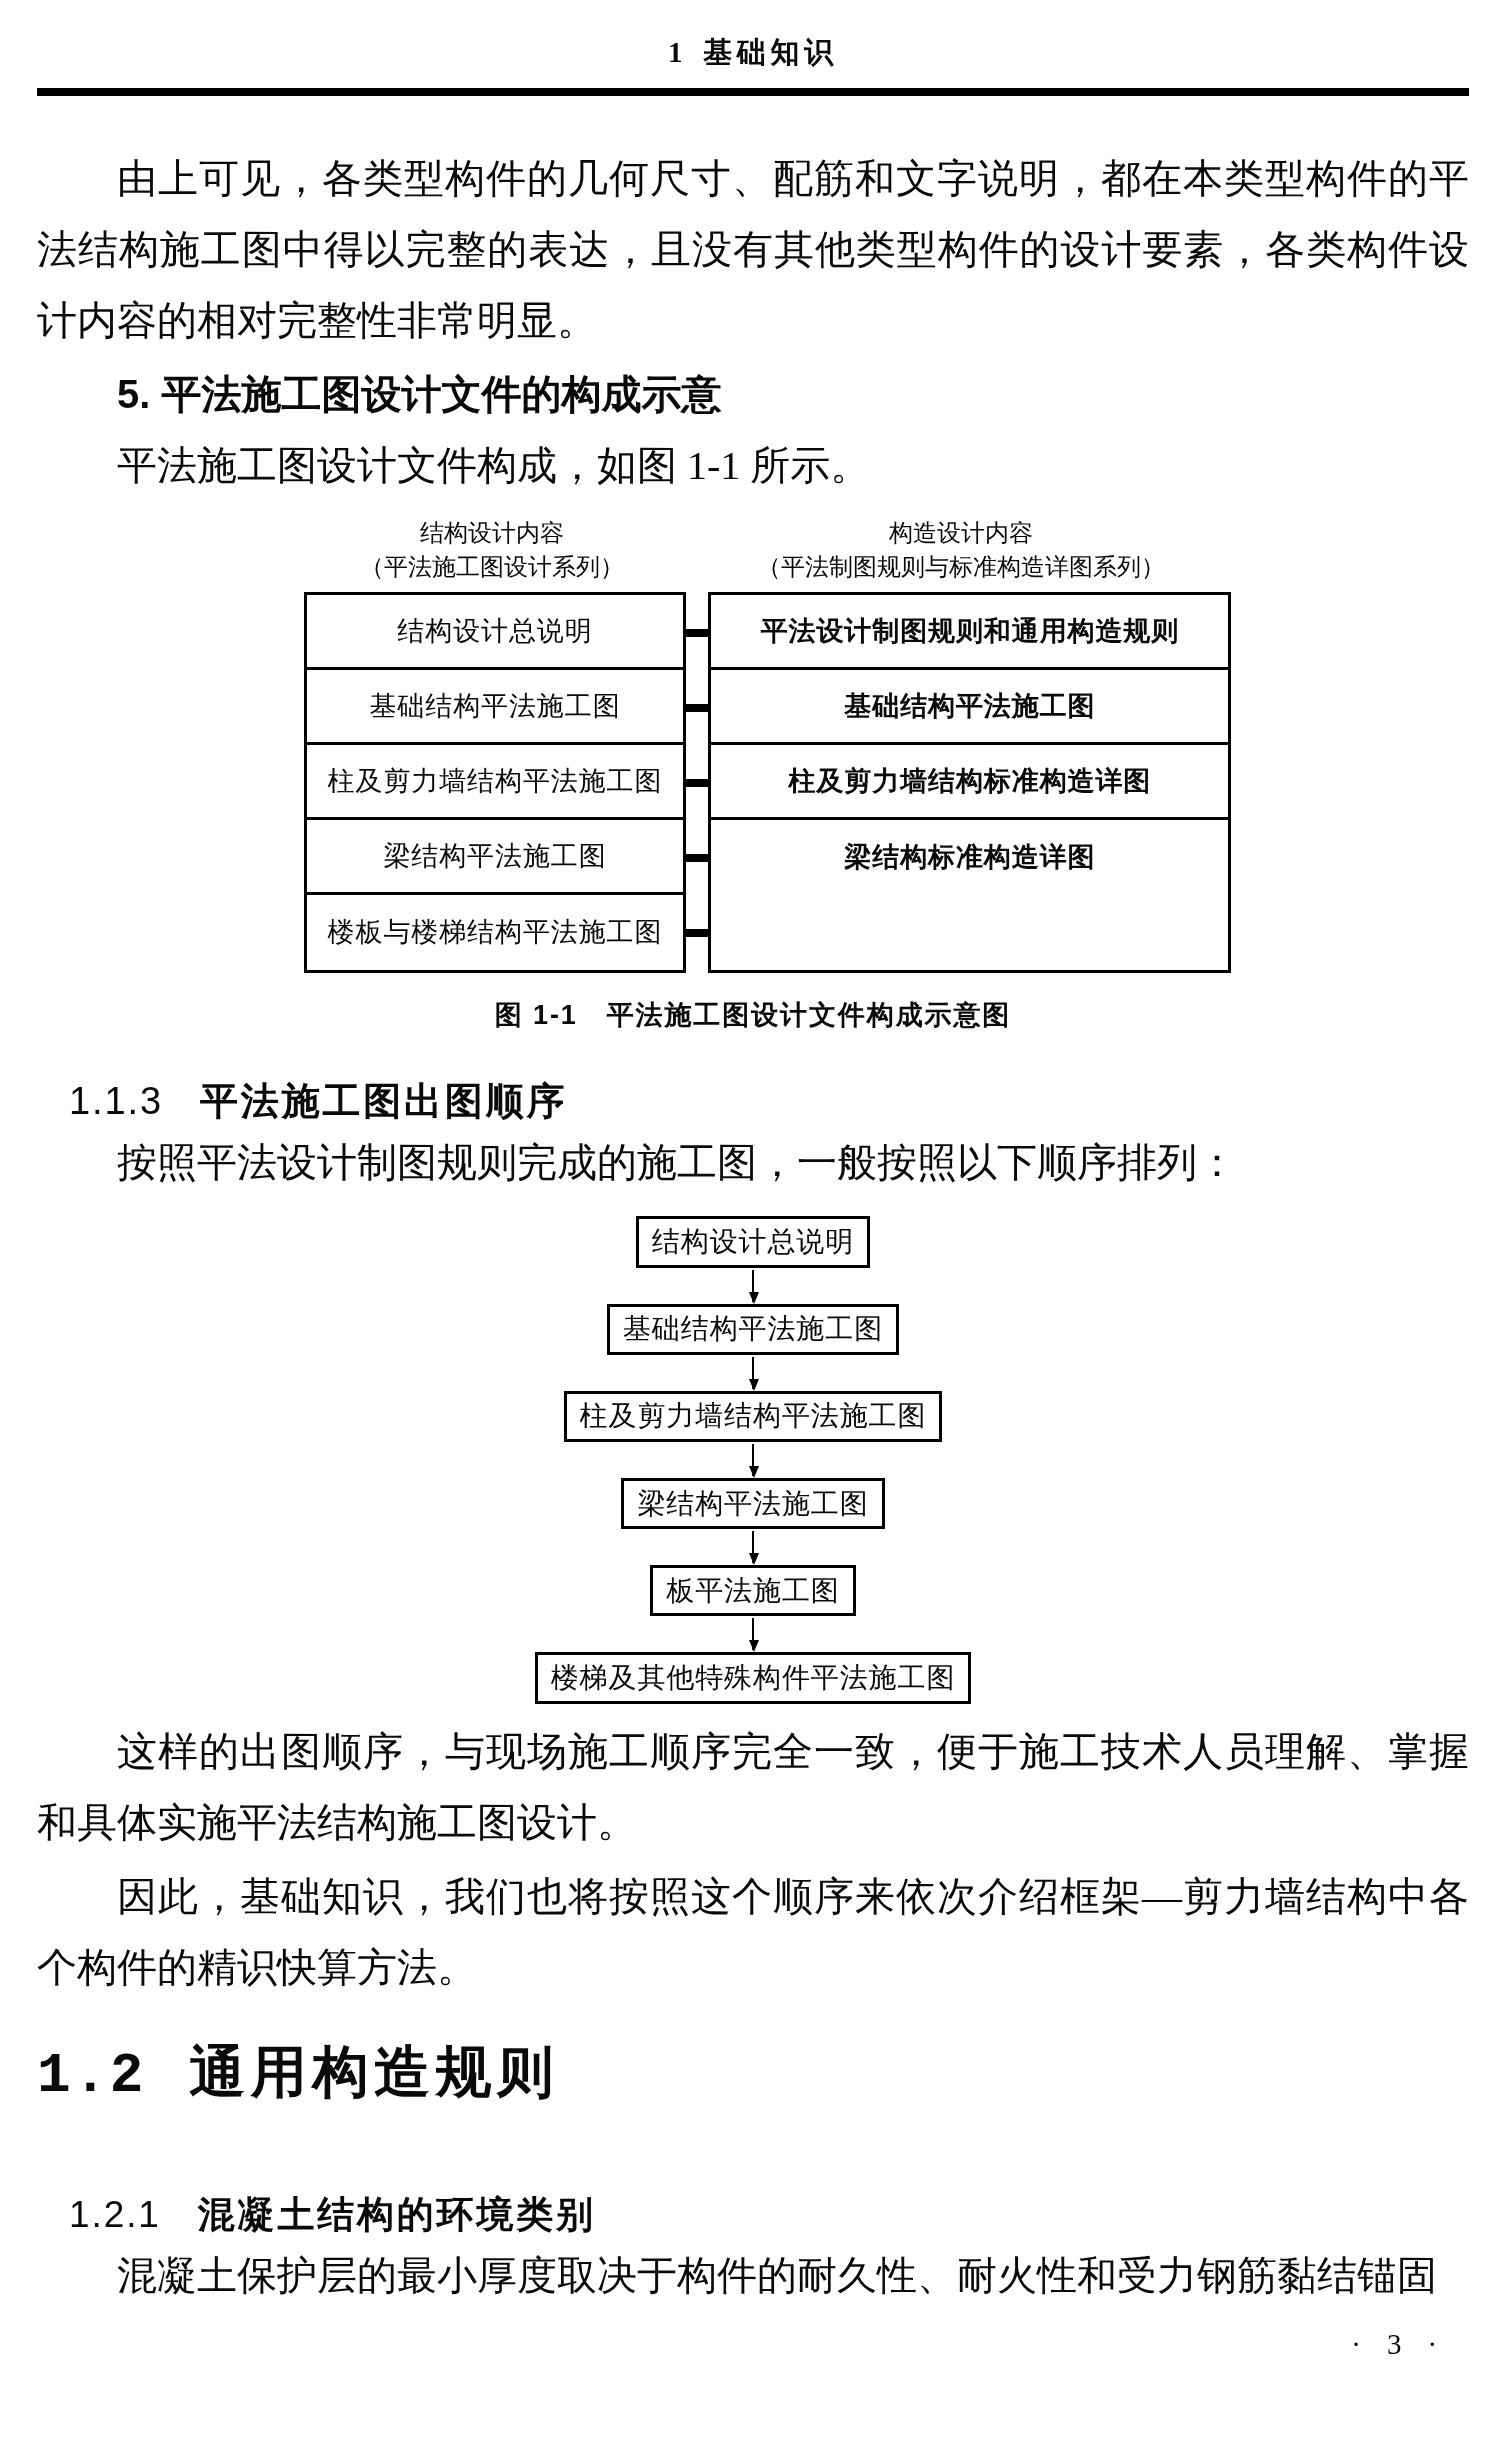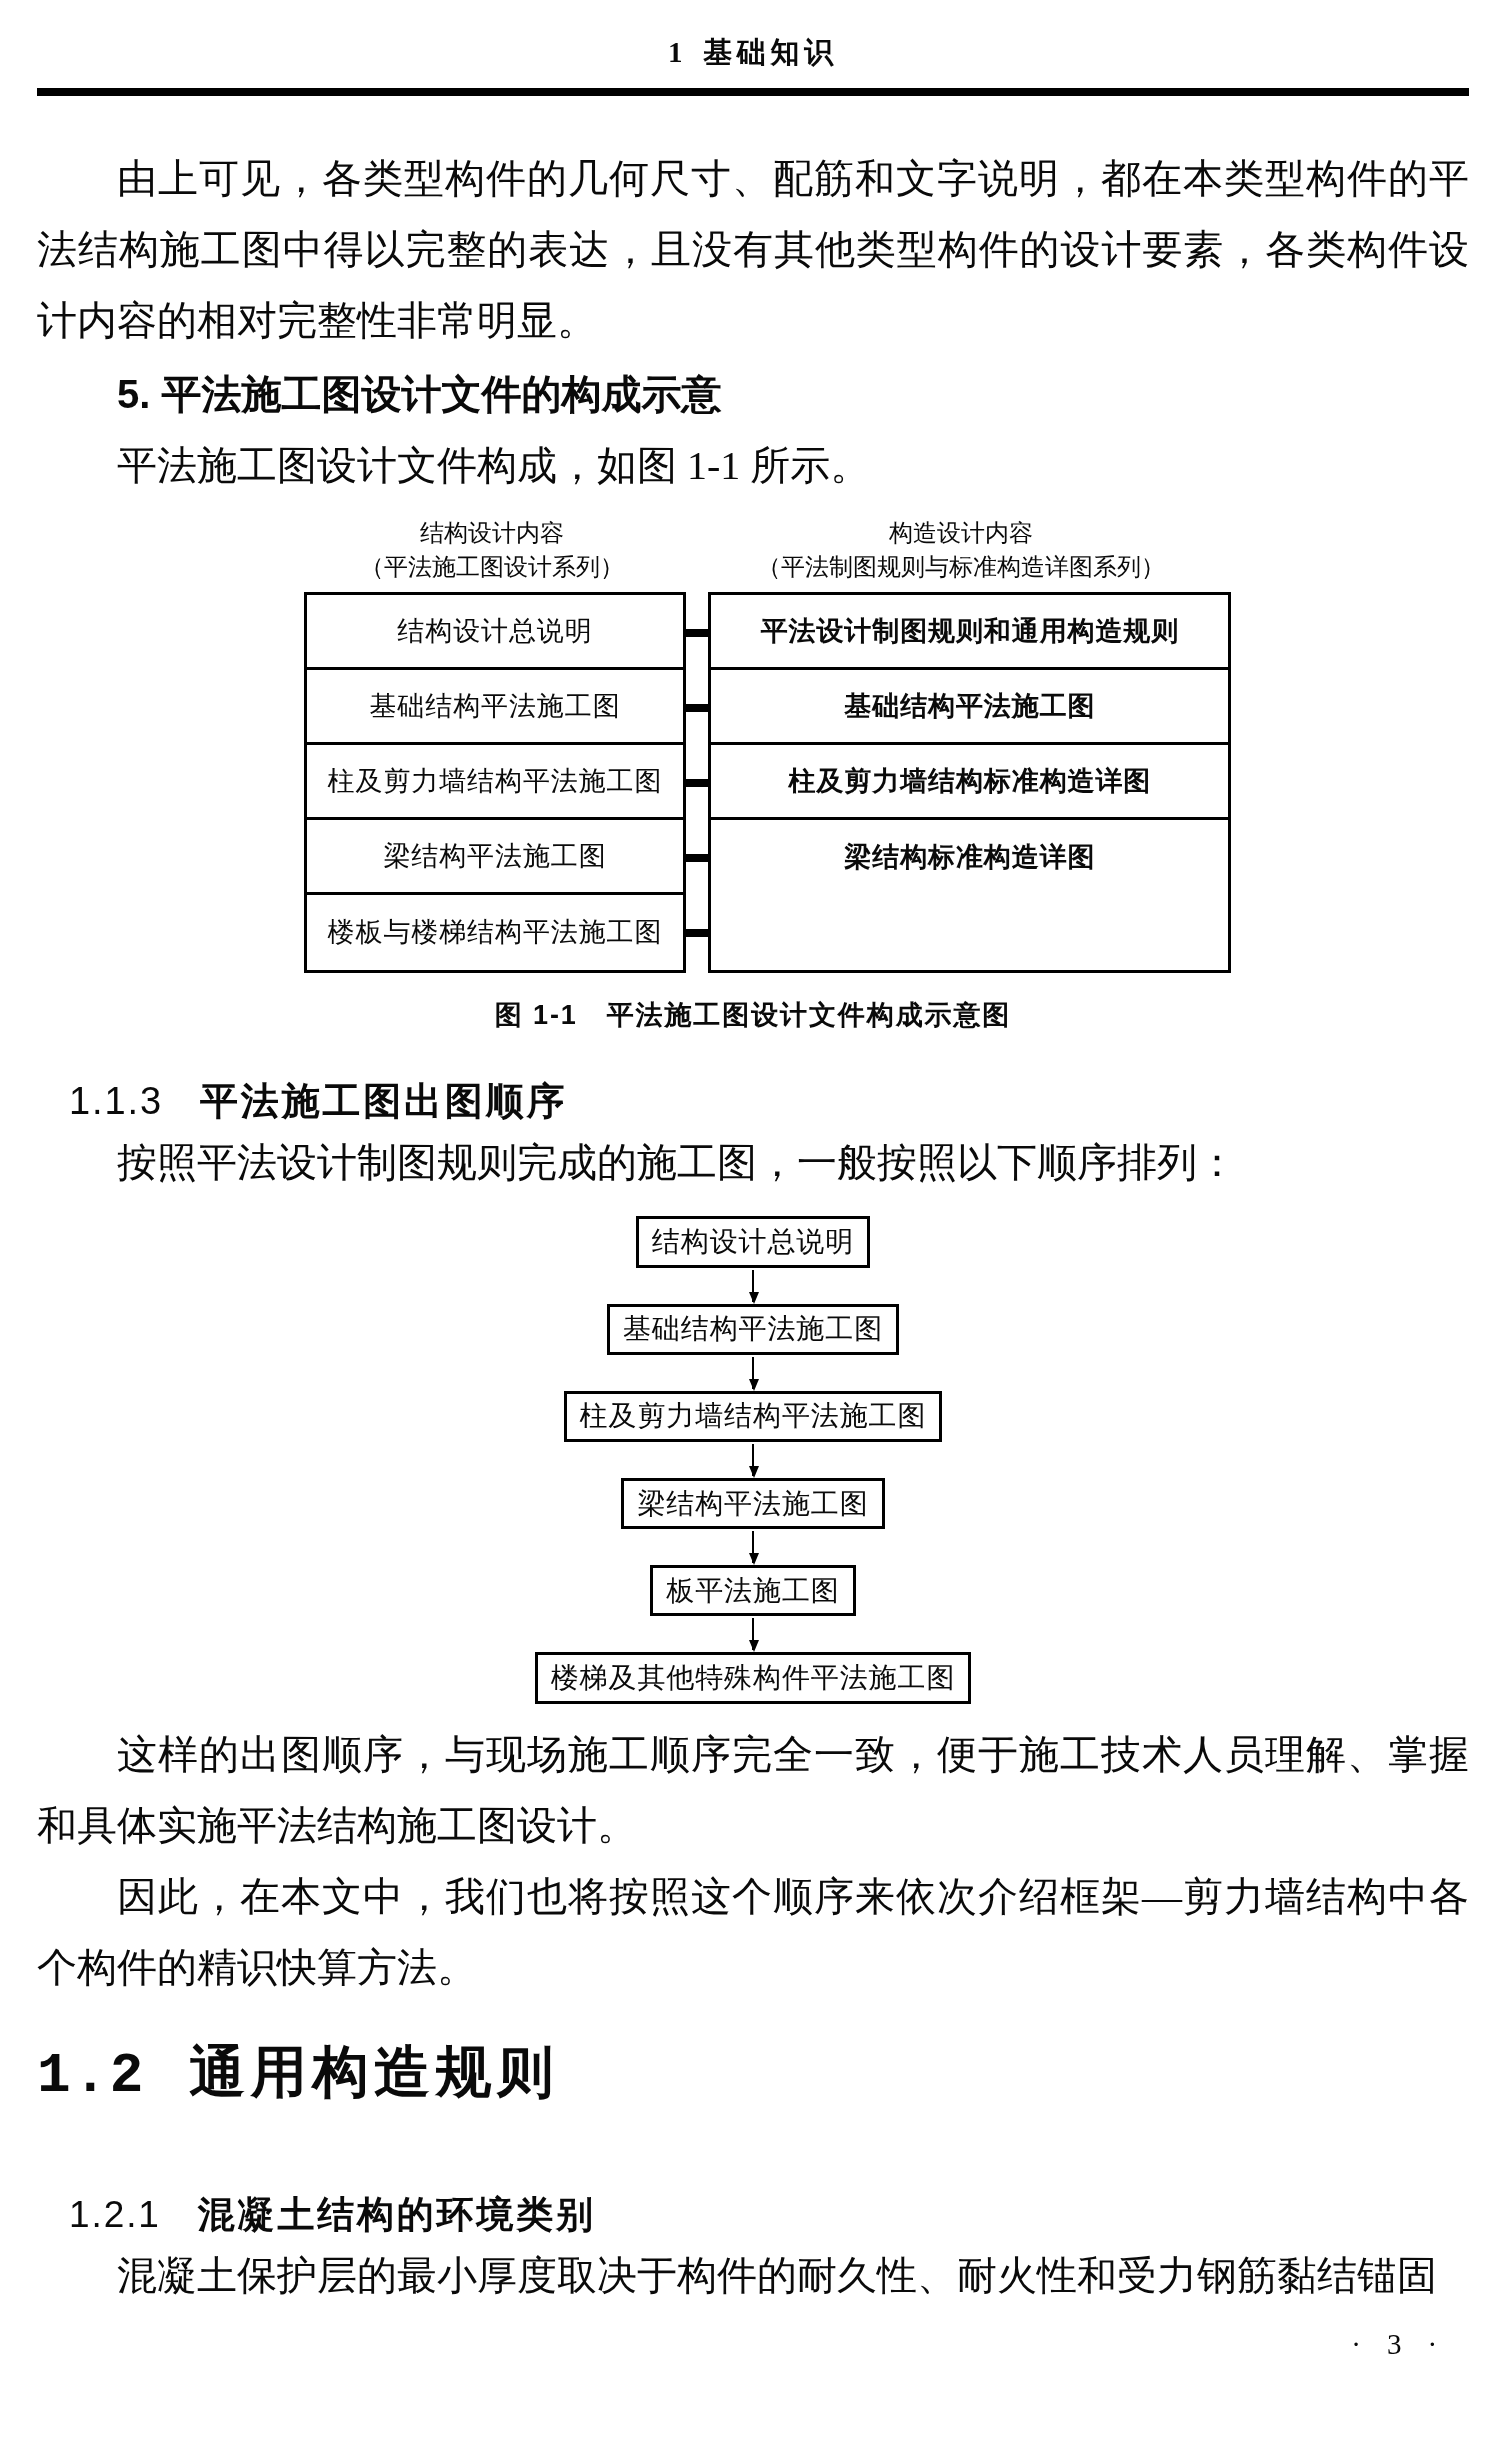--- a/index.html
+++ b/index.html
@@ -149,21 +149,21 @@
   }
   .flow-arrow::after{
     content:"";
     position:absolute;
     left:-4.7px;bottom:-1.9px;
     border-left:5.6px solid transparent;
     border-right:5.6px solid transparent;
     border-top:12px solid #000;
   }
 
-  .p-after-flow{margin-top:15px;}
+  .p-after-flow{margin-top:15px;font-family:Liberation Mono, monospace;}
 
   
   .page-number{
     margin-top:15px;
     text-align:right;
     padding-right:22.4px;
     font-size:29px;
     line-height:37px;
     letter-spacing:9.4px;
   }
@@ -245,21 +245,21 @@
     <div class="flow-box">柱及剪力墙结构平法施工图</div>
     <div class="flow-arrow"></div>
     <div class="flow-box">梁结构平法施工图</div>
     <div class="flow-arrow"></div>
     <div class="flow-box">板平法施工图</div>
     <div class="flow-arrow"></div>
     <div class="flow-box">楼梯及其他特殊构件平法施工图</div>
   </div>
 
   <p class="para p-after-flow">这样的出图顺序，与现场施工顺序完全一致，便于施工技术人员理解、掌握和具体实施平法结构施工图设计。</p>
-  <p class="para">因此，在本文中，我们也将按照这个顺序来依次介绍框架—剪力墙结构中各个构件的精识快算方法。</p>
+  <p class="para">因此，基础知识，我们也将按照这个顺序来依次介绍框架—剪力墙结构中各个构件的精识快算方法。</p>
 
   <div class="h1-heading">
     <span class="sec-no">1.2</span><span class="sec-title">通用构造规则</span>
   </div>
 
   <div class="h3-heading h121">
     <span class="sec-no">1.2.1</span><span class="sec-title">混凝土结构的环境类别</span>
   </div>
 
   <p class="para">混凝土保护层的最小厚度取决于构件的耐久性、耐火性和受力钢筋黏结锚固</p>

